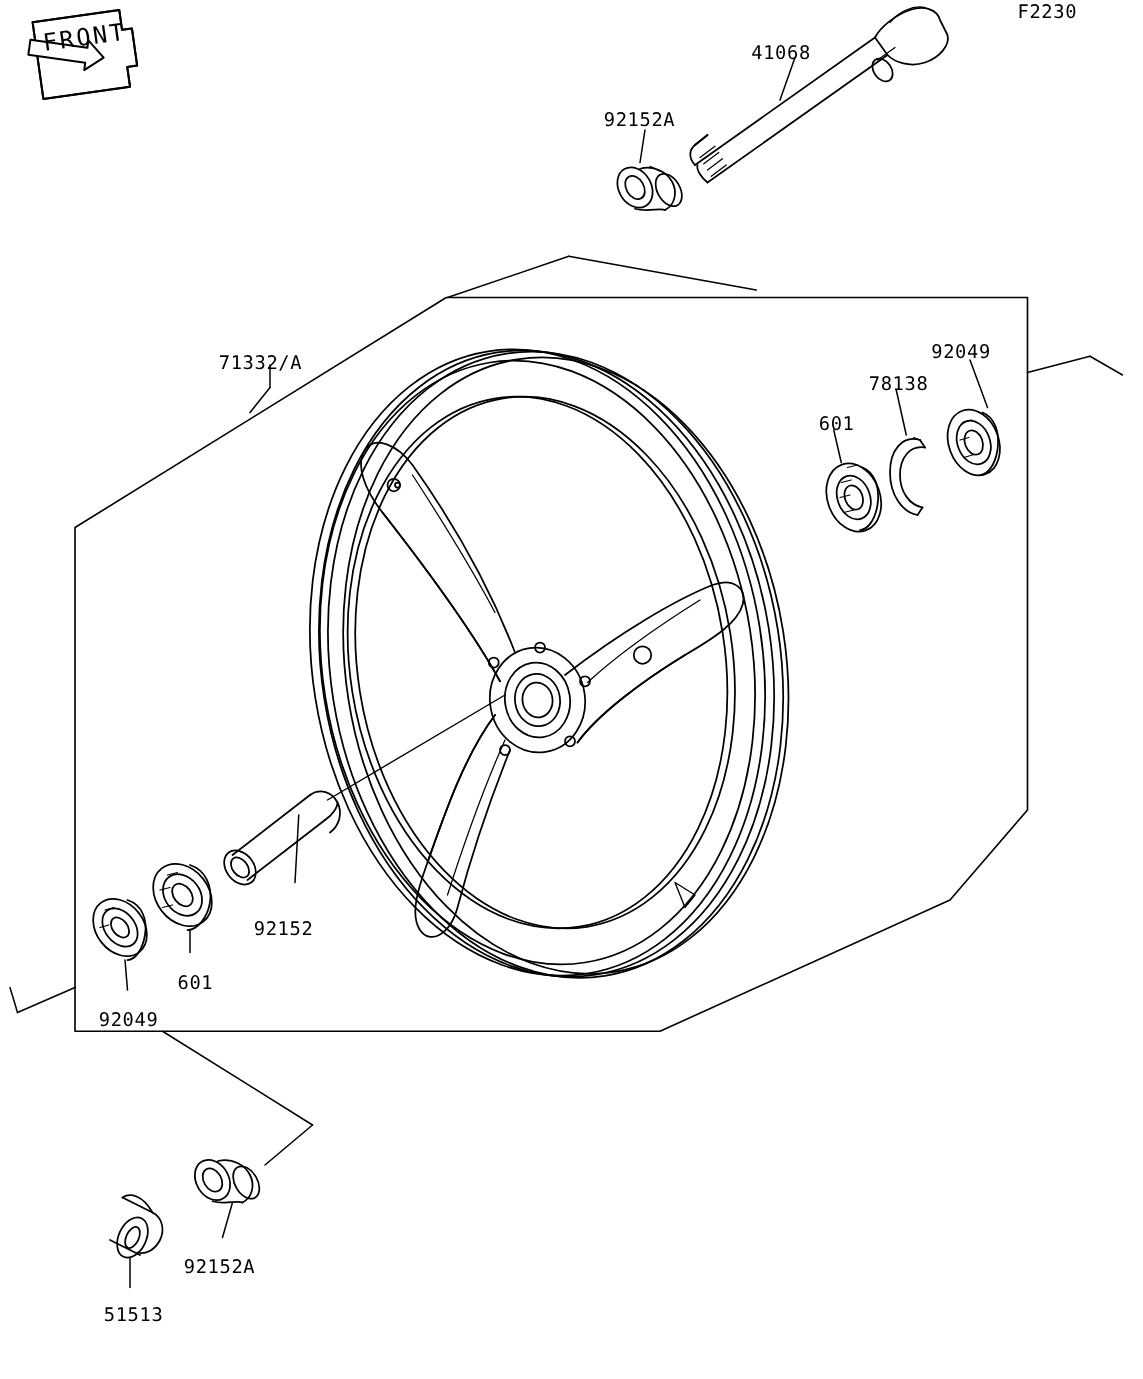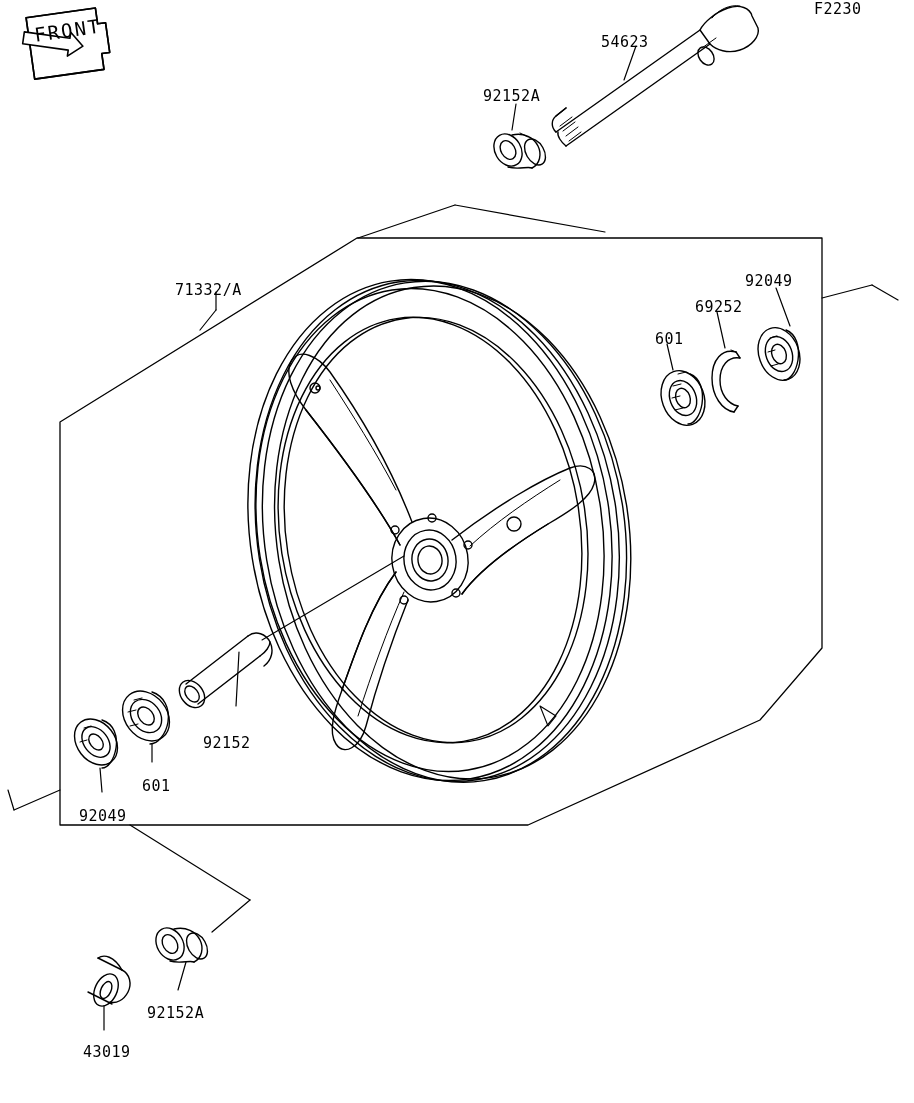--- a/index.html
+++ b/index.html
@@ -224,37 +224,37 @@
         <path d="M122 970 C130 974 132 984 128 992 C124 1000 116 1004 110 1002"></path>
         <path d="M98 958 C104 954 114 956 122 970"></path>
       </g>
       <path d="M104 1006 L104 1030" stroke-width="1.2"></path>
 
     </g>
   </svg>
 
   <div class="lbl" style="left:814px; top:0px;">F2230</div>
 
-  <div class="lbl" style="left:601px; top:33px;">54623</div>
+  <div class="lbl" style="left:601px; top:33px;">41068</div>
 
   <div class="lbl" style="left:483px; top:87px;">92152A</div>
 
   <div class="lbl" style="left:175px; top:281px;">71332/A</div>
 
   <div class="lbl" style="left:745px; top:272px;">92049</div>
 
-  <div class="lbl" style="left:695px; top:298px;">69252</div>
+  <div class="lbl" style="left:695px; top:298px;">78138</div>
 
   <div class="lbl" style="left:655px; top:330px;">601</div>
 
   <div class="lbl" style="left:203px; top:722px;margin-top:12px;">92152</div>
 
   <div class="lbl" style="left:142px; top:777px;">601</div>
 
   <div class="lbl" style="left:79px; top:807px;">92049</div>
 
   <div class="lbl" style="left:147px; top:1004px;">92152A</div>
 
-  <div class="lbl" style="left:83px; top:1043px;">43019</div>
+  <div class="lbl" style="left:83px; top:1043px;">51513</div>
 
   <div class="lbl" style="left:33px; top:24px; font-size:19px; letter-spacing:2px; transform:rotate(-8deg); transform-origin:left top;">FRONT</div>
 
 </div>
 
 </body></html>

